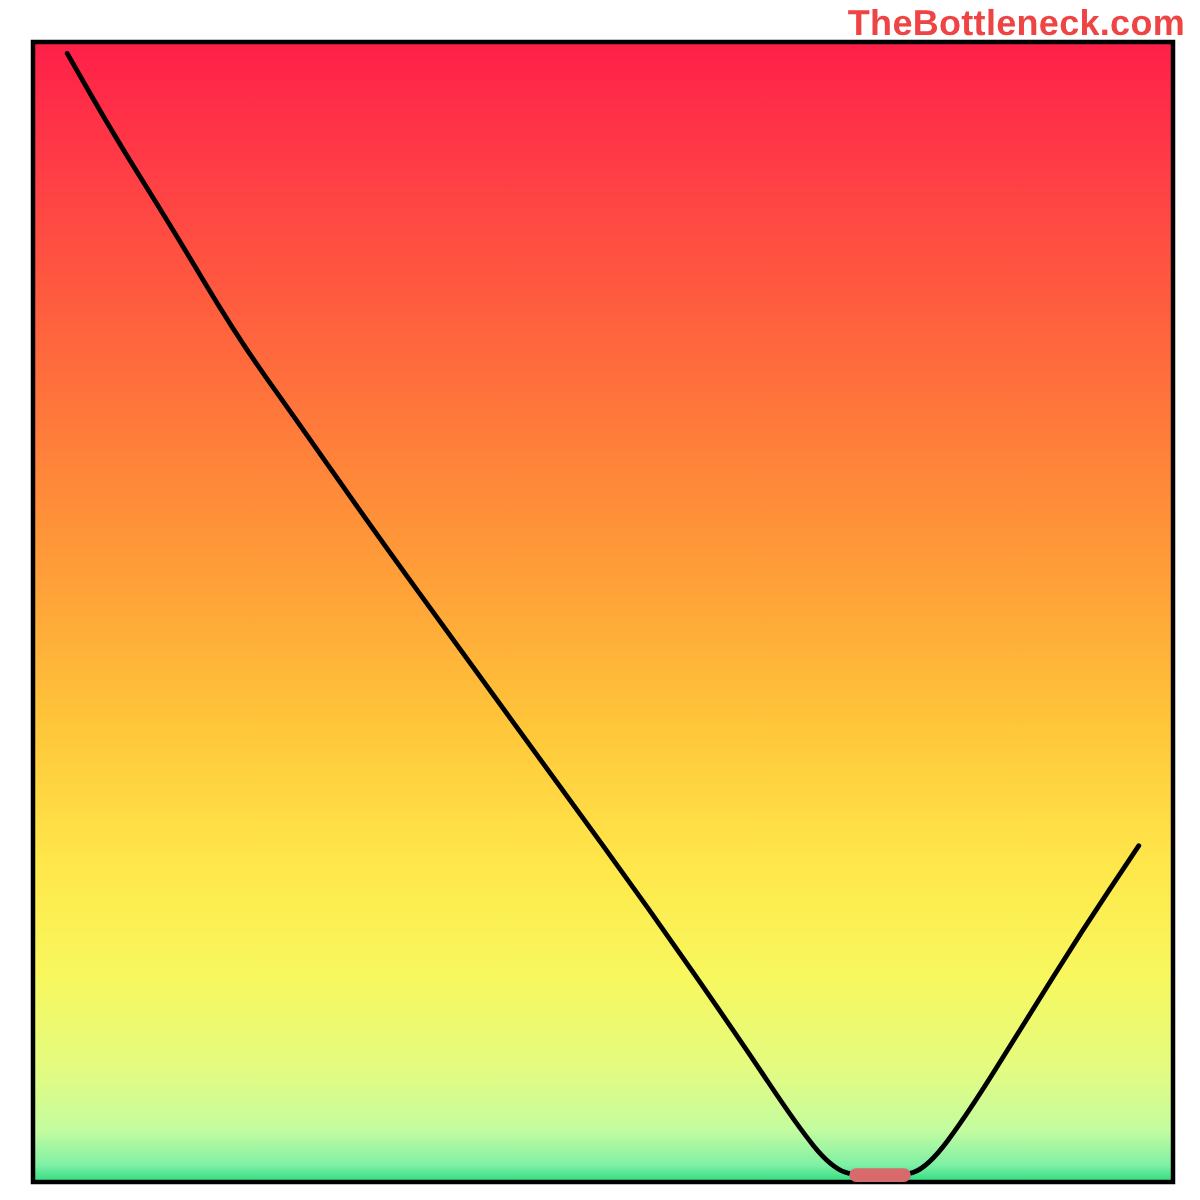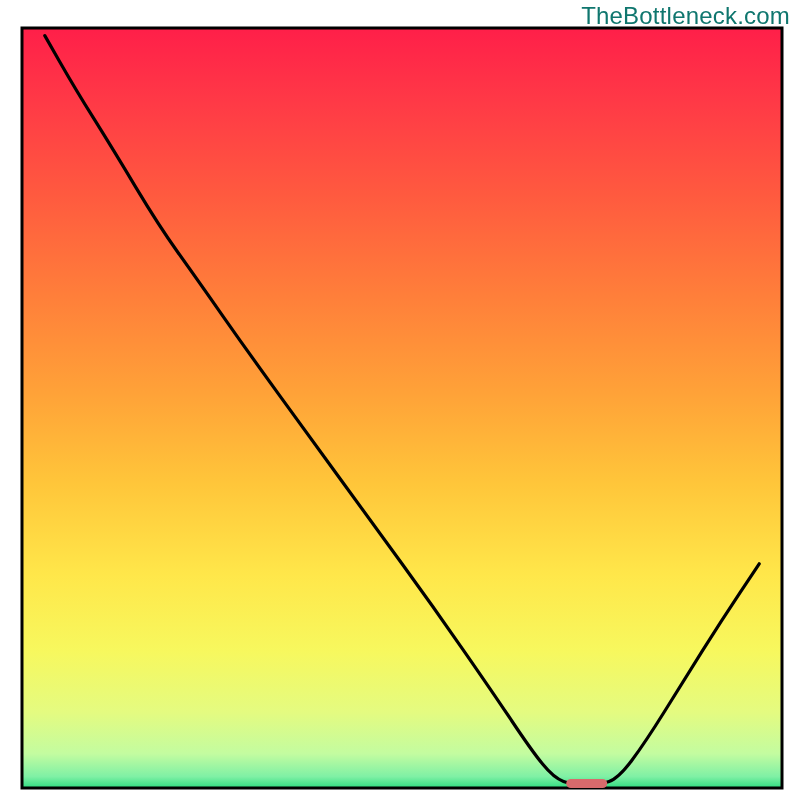--- a/index.html
+++ b/index.html
@@ -13,23 +13,23 @@
   }
   .frame {
     position: relative;
     width: 800px;
     height: 800px;
   }
   .watermark {
     position: absolute;
     top: 2px;
     right: 10px;
-    color: #0f766e;
+    color: #ef4444;
     font-size: 24px;
-    font-weight: 400;
+    font-weight: 700;
     letter-spacing: 0.2px;
     user-select: none;
   }
   svg {
     display: block;
   }
 </style>
 </head>
 <body>
 

